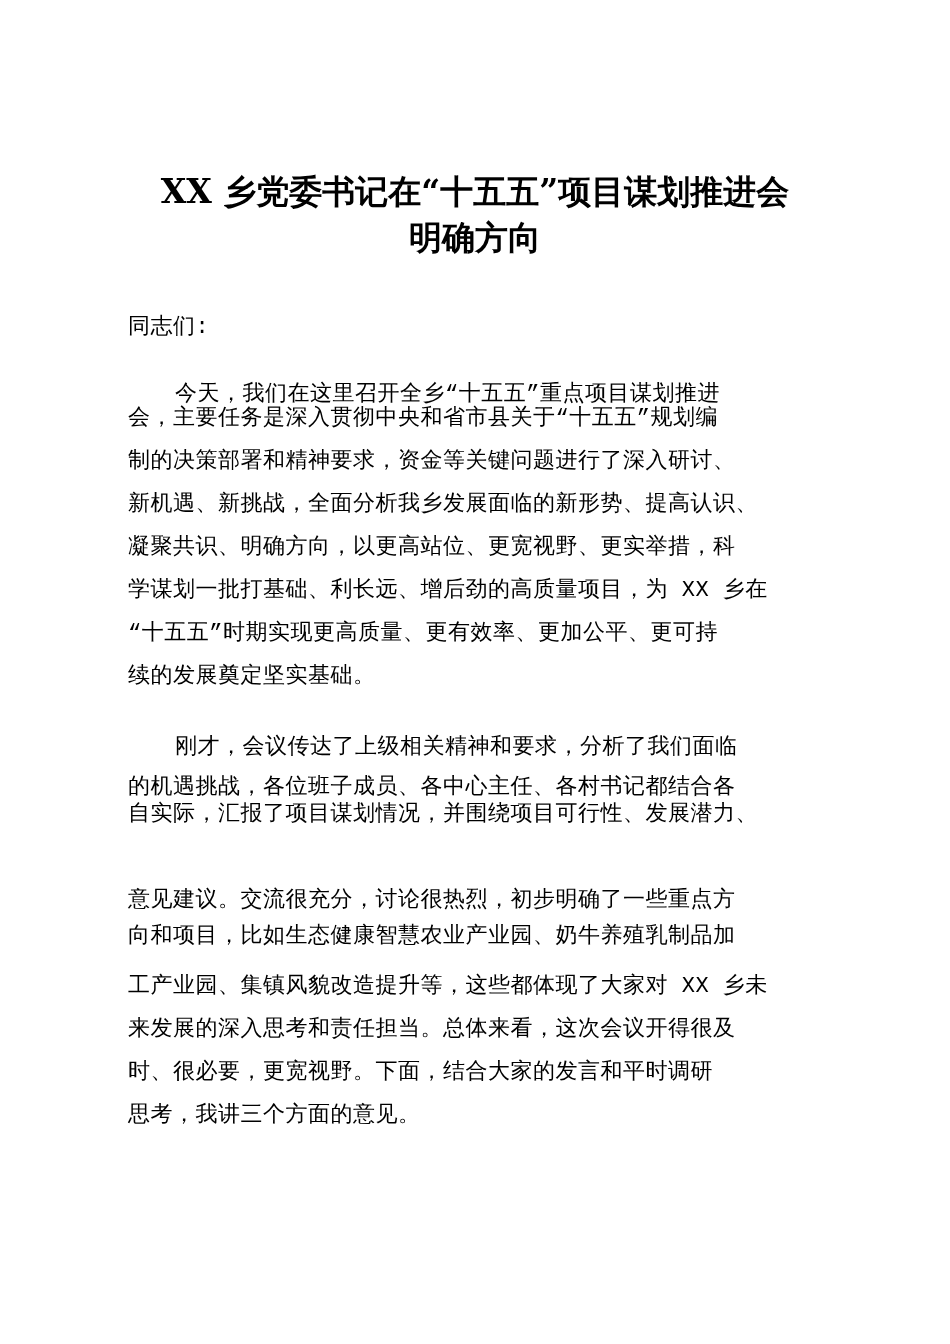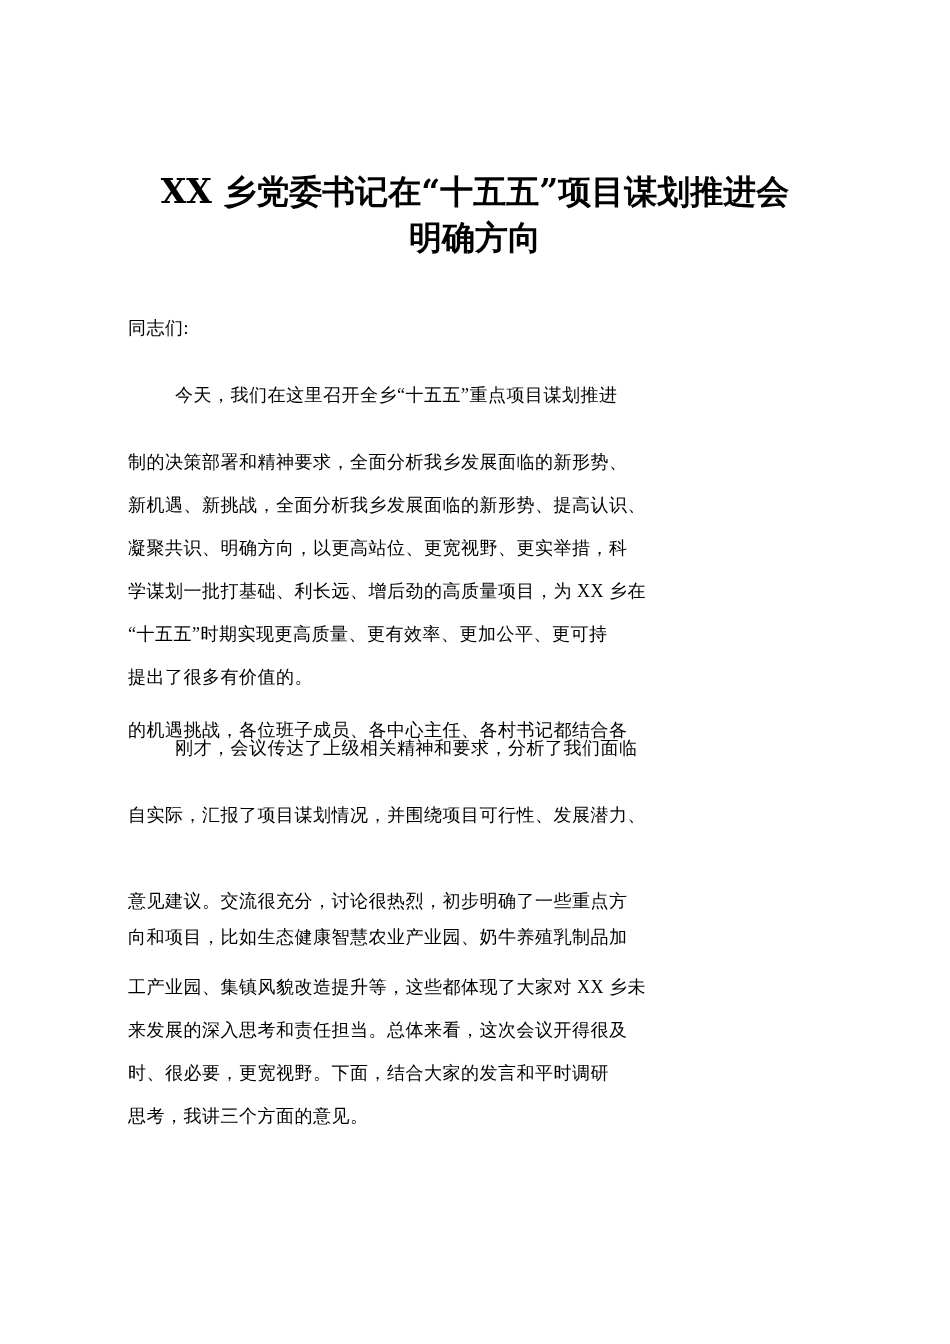--- a/index.html
+++ b/index.html
@@ -31,48 +31,49 @@
       font-size: 33px;
       line-height: 44px;
       letter-spacing: 0px;
       white-space: nowrap;
     }
     .title.l1 { top: 170px; }
     .title.l2 { top: 216px; }
     .line {
       position: absolute;
       left: 128px;
-      font-family: Liberation Serif, serif;
-      font-size: 18px;
+      font-family: Liberation Mono, monospace;
+      font-size: 22px;
       line-height: 30px;
       white-space: nowrap;
       letter-spacing: 0.5px;
     }
     .indent { left: 175px; margin-top: 19px; }
   </style>
 </head>
 <body>
 
 <div class="page">
 
   <div class="title l1">XX 乡党委书记在“十五五”项目谋划推进会</div>
   <div class="title l2">明确方向</div>
 
   <div class="line" style="top:313px">同志们:</div>
 
   <div class="line indent" style="top:361px">今天，我们在这里召开全乡“十五五”重点项目谋划推进</div>
-  <div class="line" style="top:447px">制的决策部署和精神要求，全面分析我乡发展面临的新形势、</div>
+  <div class="line" style="top:404px">会，主要任务是深入贯彻中央和省市县关于“十五五”规划编</div>
+  <div class="line" style="top:447px">制的决策部署和精神要求，资金等关键问题进行了深入研讨、</div>
   <div class="line" style="top:490px">新机遇、新挑战，全面分析我乡发展面临的新形势、提高认识、</div>
   <div class="line" style="top:576px">学谋划一批打基础、利长远、增后劲的高质量项目，为 XX 乡在</div>
   <div class="line" style="top:533px">凝聚共识、明确方向，以更高站位、更宽视野、更实举措，科</div>
   <div class="line" style="top:619px">“十五五”时期实现更高质量、更有效率、更加公平、更可持</div>
-  <div class="line" style="top:662px">提出了很多有价值的。</div>
+  <div class="line" style="top:662px">续的发展奠定坚实基础。</div>
 
   <div class="line indent" style="top:714px">刚才，会议传达了上级相关精神和要求，分析了我们面临</div>
-  <div class="line" style="top:715px">的机遇挑战，各位班子成员、各中心主任、各村书记都结合各</div>
+  <div class="line" style="top:773px">的机遇挑战，各位班子成员、各中心主任、各村书记都结合各</div>
   <div class="line" style="top:800px">自实际，汇报了项目谋划情况，并围绕项目可行性、发展潜力、</div>
   <div class="line" style="top:886px">意见建议。交流很充分，讨论很热烈，初步明确了一些重点方</div>
   <div class="line" style="top:922px">向和项目，比如生态健康智慧农业产业园、奶牛养殖乳制品加</div>
   <div class="line" style="top:972px">工产业园、集镇风貌改造提升等，这些都体现了大家对 XX 乡未</div>
   <div class="line" style="top:1015px">来发展的深入思考和责任担当。总体来看，这次会议开得很及</div>
   <div class="line" style="top:1058px">时、很必要，更宽视野。下面，结合大家的发言和平时调研</div>
   <div class="line" style="top:1101px">思考，我讲三个方面的意见。</div>
 
 </div>
 

